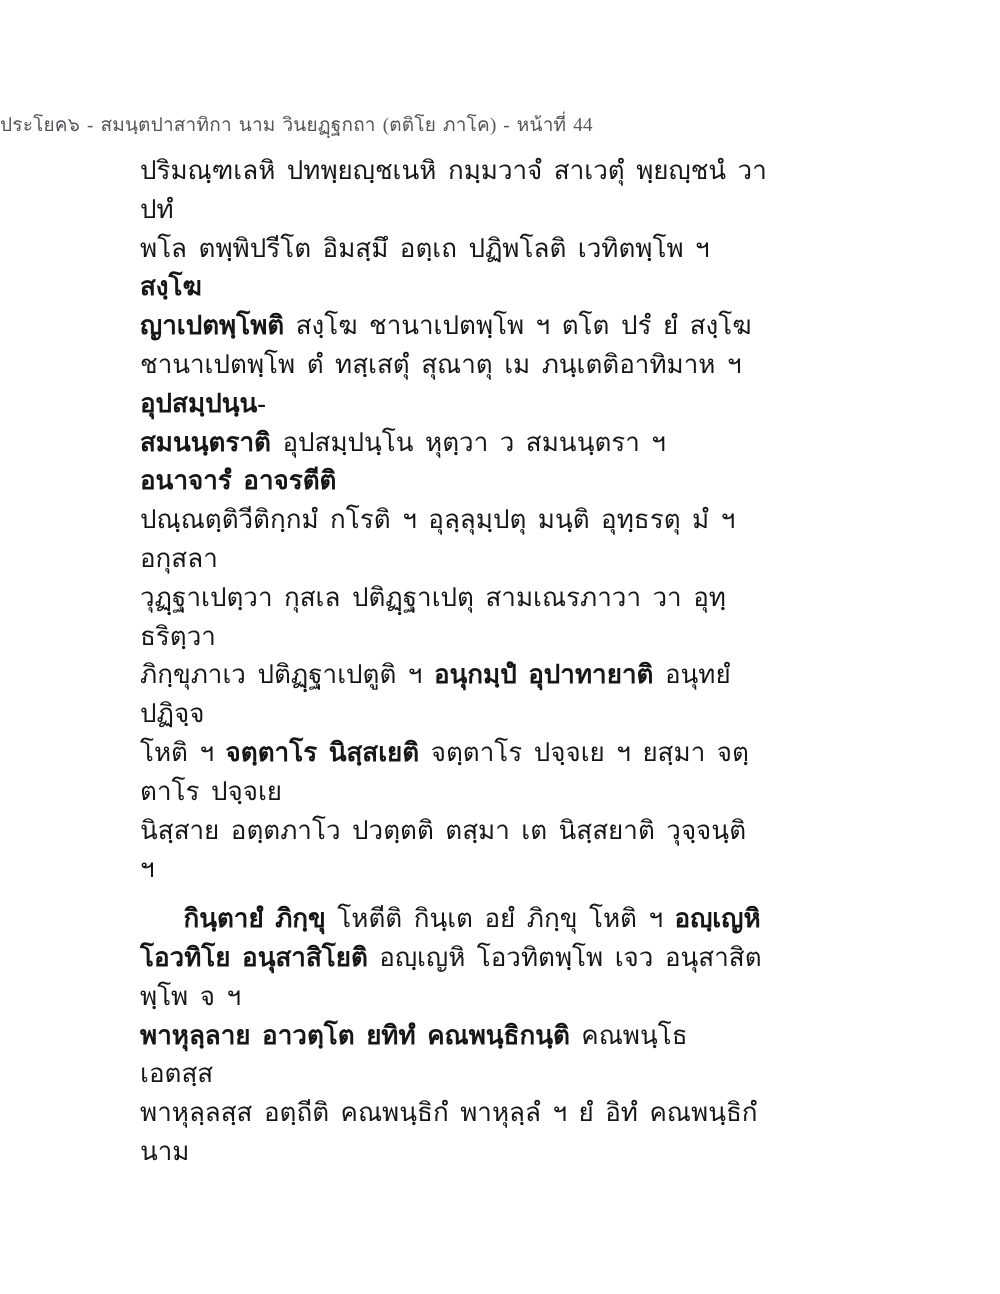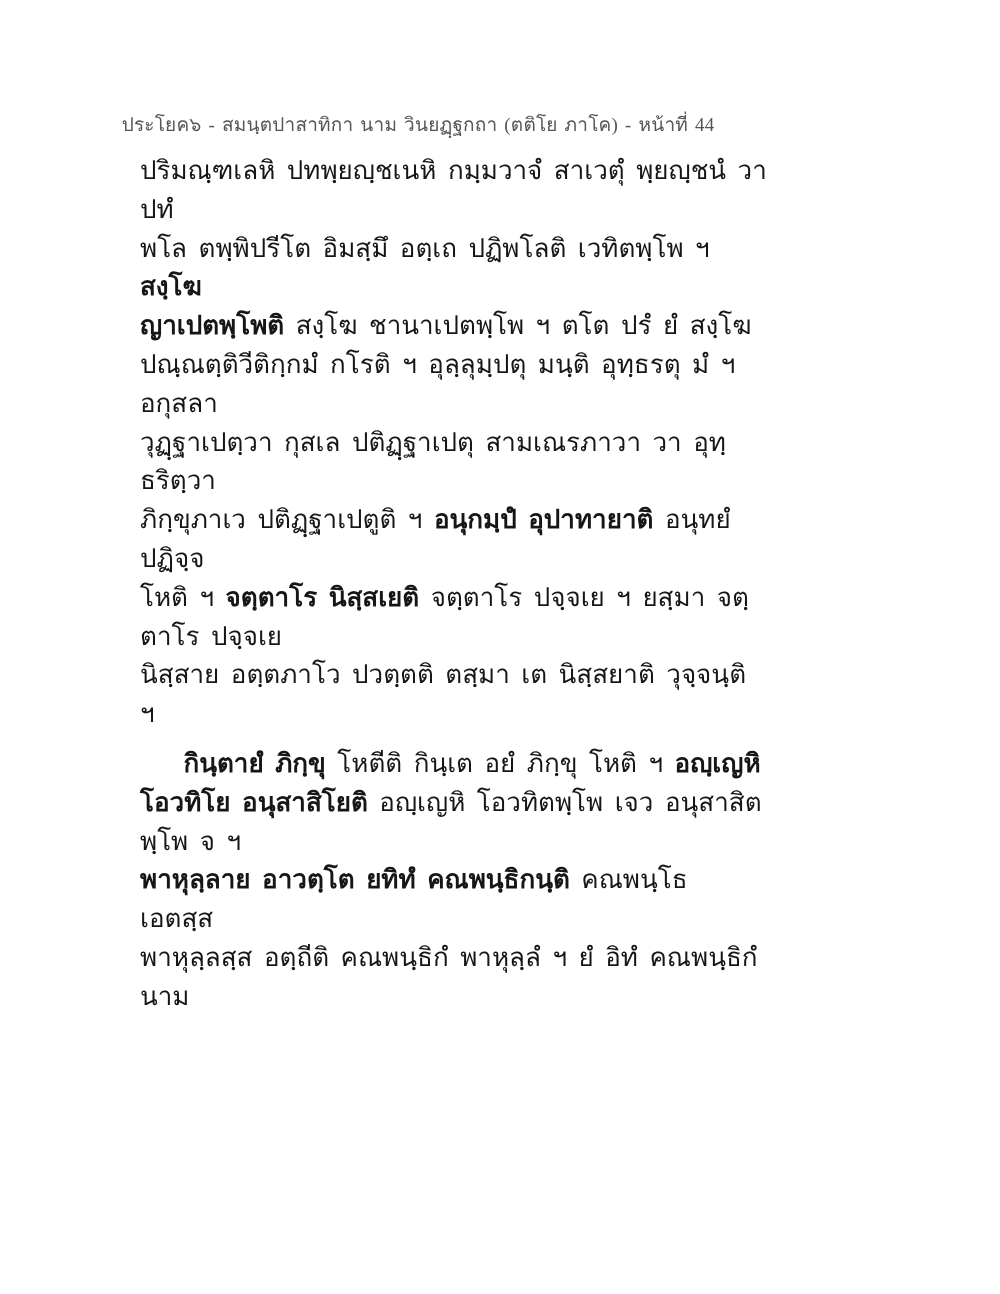--- a/index.html
+++ b/index.html
@@ -11,21 +11,21 @@
     position: relative;
     width: 1000px;
     height: 1294px;
     background: var(--bg, #ffffff);
     overflow: hidden;
     font-family: "Liberation Serif", "DejaVu Serif", serif;
   }
   .header {
     margin-top: 112px;
     width: 836px;
-    text-align: center;
+    text-align: left;
     font-size: 19px;
     line-height: 26px;
     color: var(--header-color, #54565a);
     letter-spacing: 0.2px;
     word-spacing: 2px;
   }
   .body-text {
     margin-top: 14px;
     padding-left: 140px;
     width: 628px;
@@ -51,20 +51,22 @@
 </style>
 </head>
 <body>
 
 <div class="page" style="--bg: #ffffff; --header-color: #54565a; --body-color: #161616;">
   <div class="header">ประโยค๖ - สมนฺตปาสาทิกา นาม วินยฏฺฐกถา (ตติโย ภาโค) - หน้าที่ 44</div>
   <div class="body-text" id="body-lines">
       <div class="text-line"><span class="seg-regular">ปริมณฺฑเลหิ ปทพฺยญฺชเนหิ กมฺมวาจํ สาเวตุํ พฺยญฺชนํ วา ปทํ</span></div>
       <div class="text-line"><span class="seg-regular">พโล ตพฺพิปรีโต อิมสฺมึ อตฺเถ ปฏิพโลติ เวทิตพฺโพ ฯ </span><span class="seg-bold">สงฺโฆ</span></div>
       <div class="text-line"><span class="seg-bold">ญาเปตพฺโพติ</span><span class="seg-regular"> สงฺโฆ ชานาเปตพฺโพ ฯ ตโต ปรํ ยํ สงฺโฆ</span></div>
+      <div class="text-line"><span class="seg-regular">ชานาเปตพฺโพ ตํ ทสฺเสตุํ สุณาตุ เม ภนฺเตติอาทิมาห ฯ </span><span class="seg-bold">อุปสมฺปนฺน-</span></div>
+      <div class="text-line"><span class="seg-bold">สมนนฺตราติ</span><span class="seg-regular"> อุปสมฺปนฺโน หุตฺวา ว สมนนฺตรา ฯ </span><span class="seg-bold">อนาจารํ อาจรตีติ</span></div>
       <div class="text-line"><span class="seg-regular">ปณฺณตฺติวีติกฺกมํ กโรติ ฯ อุลฺลุมฺปตุ มนฺติ อุทฺธรตุ มํ ฯ อกุสลา</span></div>
       <div class="text-line"><span class="seg-regular">วุฏฺฐาเปตฺวา กุสเล ปติฏฺฐาเปตุ สามเณรภาวา วา อุทฺธริตฺวา</span></div>
       <div class="text-line"><span class="seg-regular">ภิกฺขุภาเว ปติฏฺฐาเปตูติ ฯ </span><span class="seg-bold">อนุกมฺปํ อุปาทายาติ</span><span class="seg-regular"> อนุทยํ ปฏิจฺจ</span></div>
       <div class="text-line"><span class="seg-regular">โหติ ฯ </span><span class="seg-bold">จตฺตาโร นิสฺสเยติ</span><span class="seg-regular"> จตฺตาโร ปจฺจเย ฯ ยสฺมา จตฺตาโร ปจฺจเย</span></div>
       <div class="text-line"><span class="seg-regular">นิสฺสาย อตฺตภาโว ปวตฺตติ ตสฺมา เต นิสฺสยาติ วุจฺจนฺติ ฯ</span></div>
       <div class="text-line indent parabreak"><span class="seg-bold">กินฺตายํ ภิกฺขุ</span><span class="seg-regular"> โหตีติ กินฺเต อยํ ภิกฺขุ โหติ ฯ </span><span class="seg-bold">อญฺเญหิ</span></div>
       <div class="text-line"><span class="seg-bold">โอวทิโย อนุสาสิโยติ</span><span class="seg-regular"> อญฺเญหิ โอวทิตพฺโพ เจว อนุสาสิตพฺโพ จ ฯ</span></div>
       <div class="text-line"><span class="seg-bold">พาหุลฺลาย อาวตฺโต ยทิทํ คณพนฺธิกนฺติ</span><span class="seg-regular"> คณพนฺโธ เอตสฺส</span></div>
       <div class="text-line"><span class="seg-regular">พาหุลฺลสฺส อตฺถีติ คณพนฺธิกํ พาหุลฺลํ ฯ ยํ อิทํ คณพนฺธิกํ นาม</span></div>
     </div>

